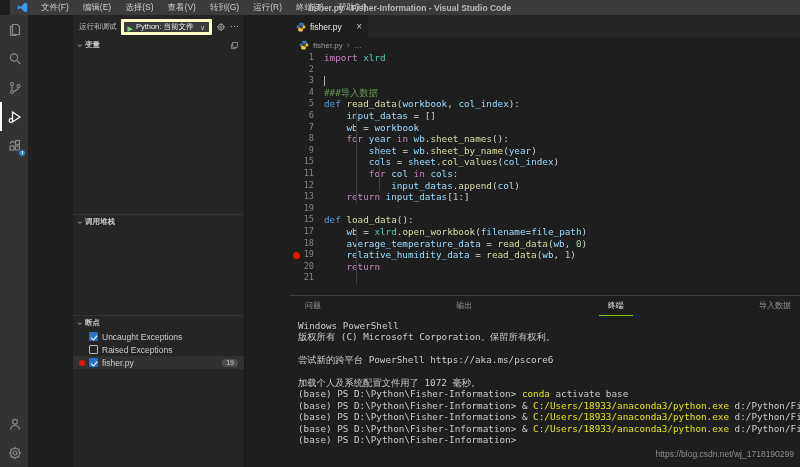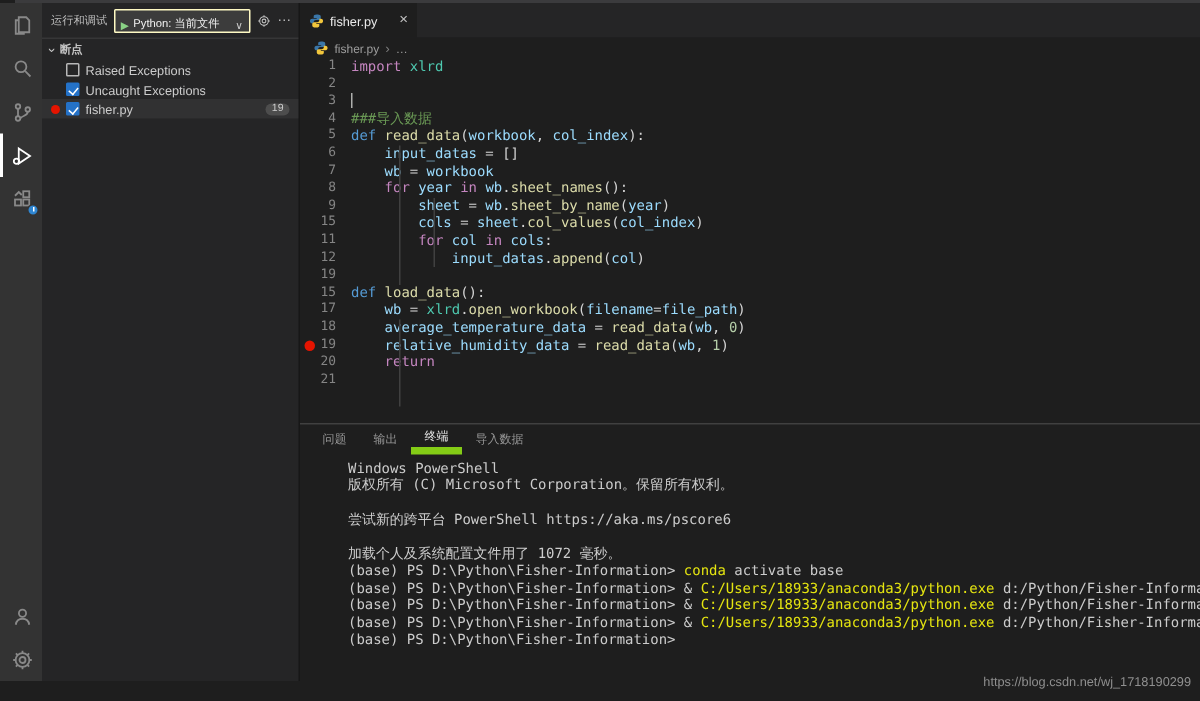--- a/index.html
+++ b/index.html
@@ -10,41 +10,41 @@
   
   .titlebar { position:absolute; top:0; left:10px; width:800px; height:15px;
     background:#3b3b3d; display:flex; align-items:center; color:#cccccc; font-size:8.5px; }
   .vslogo { width:11px; height:11px; margin:0 6px 0 7px; flex:none; }
   .menus { display:flex; }
   .menu-item { padding:0 7px; height:15px; line-height:15px; cursor:default; }
   .win-title { position:absolute; left:50%; transform:translateX(-50%); color:#b9b9b9;
     white-space:nowrap;font-weight:bold; }
 
   
-  .main { position:absolute; top:2px; left:0; width:800px; height:452px; display:flex; }
+  .main { position:absolute; top:15px; left:0; width:800px; height:452px; display:flex;gap:45px; }
 
   
   .activitybar { width:28px; background:#333333; display:flex; flex-direction:column;
     align-items:stretch; flex:none; }
   .ab-item { height:29px; display:flex; align-items:center; justify-content:center;
     position:relative; border-left:2px solid transparent; }
   .ab-item.active { border-left:2px solid #ffffff; }
   .ab-item svg { width:16px; height:16px; stroke:#898989; fill:none; stroke-width:1.2; }
   .ab-item.active svg { stroke:#ffffff; }
   .ab-spacer { flex:1; }
   .ab-badge { position:absolute; right:2px; bottom:3px; width:8px; height:8px;
     border-radius:50%; background:#2f86d2; border:1px solid #333333; }
   .ab-badge::after { content:""; position:absolute; left:2.5px; top:1px; width:1px; height:2.5px; background:#fff; }
 
   
   .sidebar { width:172px; background:#252526; flex:none; display:flex; flex-direction:column;
     color:#cccccc; border-right:1px solid #171717; }
   .sb-top { height:23px; display:flex; align-items:center; gap:4px; padding:0 5px 0 6px; flex:none; }
   .sb-title { font-size:7.5px; color:#bdbdbd; white-space:nowrap; }
-  .debug-dropdown { flex:1; min-width:0; height:16px; background:#3c3c3c; border:1px solid #fef9c3;
+  .debug-dropdown { flex:1; min-width:0; height:16px; background:#3c3c3c; border:3px solid #fef9c3;
     border-radius:1px; display:flex; align-items:flex-end; gap:3px; padding:0 4px; font-size:7.5px; color:#f0f0f0; }
   .play-glyph { color:#89d185; font-size:7px; line-height:1; }
   .dd-label { flex:1; min-width:0; overflow:hidden; white-space:nowrap; }
   .dd-chev { color:#cccccc; font-size:7px; }
   .sb-ico { color:#c5c5c5; font-size:9px; line-height:1; flex:none; }
   .gear-svg { width:10px; height:10px; stroke:#c5c5c5; fill:none; stroke-width:1.1; }
 
   .section { display:flex; flex-direction:column; border-top:1px solid rgba(204,204,204,0.10); }
   .sec-head { height:14px; display:flex; align-items:center; gap:4px; padding:0 5px;
     font-size:7.5px; font-weight:bold; color:#c5c5c5; flex:none; }
@@ -86,27 +86,27 @@
   .gut-bp { position:absolute; left:3px; top:2.5px; width:7px; height:7px; border-radius:50%; background:#e51400; }
   .lc { flex:1; min-width:0; white-space:pre; color:#d4d4d4; }
   .c-kw{color:#c586c0}.c-def{color:#569cd6}.c-fn{color:#dcdcaa}.c-var{color:#9cdcfe}
   .c-mod{color:#4ec9b0}.c-str{color:#ce9178}.c-num{color:#b5cea8}.c-com{color:#6a9955}.c-fg{color:#d4d4d4}
   .cursor { display:inline-block; width:1px; height:10px; background:#aeafad; vertical-align:-1.5px; }
   .guide { position:absolute; width:1px; background:#404040; }
 
   
   .panel { height:172px; flex:none; border-top:1px solid rgba(128,128,128,0.35);
     background:#1e1e1e; display:flex; flex-direction:column; }
-  .panel-tabs { height:20px; display:flex; align-items:stretch; padding-left:6px; flex:none; }
+  .panel-tabs { height:20px; display:flex; align-items:stretch; padding-left:6px; flex:none;justify-content:space-between; }
   .panel-tab { padding:0 9px; display:flex; align-items:center; font-size:8px; color:#969696;
     border-bottom:1px solid transparent; }
-  .panel-tab.active { color:#e7e7e7; border-bottom:5px solid #84cc16; }
+  .panel-tab.active { color:#e7e7e7; border-bottom:1px solid #84cc16; }
   .terminal { flex:1; padding:4px 0 0 8px; overflow:hidden;
     font-family:"DejaVu Sans Mono", "DejaVu Sans", monospace; font-size:9.3px; line-height:11.4px; color:#cccccc; }
-  .t-line { height:11.4px; white-space:pre;margin-left:24px; }
+  .t-line { height:11.4px; white-space:pre; }
   .t-fg{color:#cccccc} .t-cmd{color:#e5e510}
 
   .watermark { position:absolute; right:6px; bottom:8px; font-size:8.5px; color:#8f8f8f; }
 </style>
 </head>
 <body>
 
 <div class="screen">
 
   <div class="titlebar">
@@ -189,36 +189,54 @@
           <span class="dd-chev">∨</span>
         </div>
         <svg class="gear-svg" viewBox="0 0 16 16">
             <circle cx="8" cy="8" r="2"></circle>
             <circle cx="8" cy="8" r="4.6"></circle>
             <path d="M8 1.8v2M8 12.2v2M1.8 8h2M12.2 8h2"></path>
           </svg>
         <span class="sb-ico">···</span>
       </div>
 
-
-
+      <div class="section" style="border-top:none;">
+        <div class="sec-head">
+          <span class="chev">›</span>
+          <span>变量</span>
+          <svg class="collapse-ico" viewBox="0 0 16 16">
+              <rect x="5" y="2.5" width="8.5" height="8.5"></rect>
+              <path d="M5 5.5H2.5V13.5H10.5V11"></path>
+            </svg>
+        </div>
+        <div class="sec-body body-vars"></div>
+      </div>
+
+
+      <div class="section">
+        <div class="sec-head">
+          <span class="chev">›</span>
+          <span>调用堆栈</span>
+        </div>
+        <div class="sec-body body-stack"></div>
+      </div>
 
       <div class="section sec-bp">
         <div class="sec-head">
           <span class="chev">›</span>
           <span>断点</span>
         </div>
         <div id="bp-list">
             <div class="bp-row">
+              <span class="cbx checked"></span>
+              <span class="bp-label">Uncaught Exceptions</span>
+            </div>
+            <div class="bp-row">
               <span class="cbx"></span>
               <span class="bp-label">Raised Exceptions</span>
-            </div>
-            <div class="bp-row">
-              <span class="cbx checked"></span>
-              <span class="bp-label">Uncaught Exceptions</span>
             </div>
             <div class="bp-row selected">
               <span class="bp-dot-side"></span>
               <span class="cbx checked"></span>
               <span class="bp-label">fisher.py</span>
               <span class="bp-badge">19</span>
             </div>
           </div>
       </div>
     </div>
@@ -254,20 +272,21 @@
           <div class="code-line"><div class="gutter">3</div><div class="lc"><span class="cursor"></span></div></div>
           <div class="code-line"><div class="gutter">4</div><div class="lc"><span class="c-com">###导入数据</span></div></div>
           <div class="code-line"><div class="gutter">5</div><div class="lc"><span class="c-def">def</span><span class="c-fg"> </span><span class="c-fn">read_data</span><span class="c-fg">(</span><span class="c-var">workbook</span><span class="c-fg">, </span><span class="c-var">col_index</span><span class="c-fg">):</span></div></div>
           <div class="code-line"><div class="gutter">6</div><div class="lc"><span class="c-fg">    </span><span class="c-var">input_datas</span><span class="c-fg"> = []</span></div></div>
           <div class="code-line"><div class="gutter">7</div><div class="lc"><span class="c-fg">    </span><span class="c-var">wb</span><span class="c-fg"> = </span><span class="c-var">workbook</span></div></div>
           <div class="code-line"><div class="gutter">8</div><div class="lc"><span class="c-fg">    </span><span class="c-kw">for</span><span class="c-fg"> </span><span class="c-var">year</span><span class="c-fg"> </span><span class="c-kw">in</span><span class="c-fg"> </span><span class="c-var">wb</span><span class="c-fg">.</span><span class="c-fn">sheet_names</span><span class="c-fg">():</span></div></div>
           <div class="code-line"><div class="gutter">9</div><div class="lc"><span class="c-fg">        </span><span class="c-var">sheet</span><span class="c-fg"> = </span><span class="c-var">wb</span><span class="c-fg">.</span><span class="c-fn">sheet_by_name</span><span class="c-fg">(</span><span class="c-var">year</span><span class="c-fg">)</span></div></div>
           <div class="code-line"><div class="gutter">15</div><div class="lc"><span class="c-fg">        </span><span class="c-var">cols</span><span class="c-fg"> = </span><span class="c-var">sheet</span><span class="c-fg">.</span><span class="c-fn">col_values</span><span class="c-fg">(</span><span class="c-var">col_index</span><span class="c-fg">)</span></div></div>
           <div class="code-line"><div class="gutter">11</div><div class="lc"><span class="c-fg">        </span><span class="c-kw">for</span><span class="c-fg"> </span><span class="c-var">col</span><span class="c-fg"> </span><span class="c-kw">in</span><span class="c-fg"> </span><span class="c-var">cols</span><span class="c-fg">:</span></div></div>
           <div class="code-line"><div class="gutter">12</div><div class="lc"><span class="c-fg">            </span><span class="c-var">input_datas</span><span class="c-fg">.</span><span class="c-fn">append</span><span class="c-fg">(</span><span class="c-var">col</span><span class="c-fg">)</span></div></div>
+          <div class="code-line"><div class="gutter">13</div><div class="lc"><span class="c-fg">    </span><span class="c-kw">return</span><span class="c-fg"> </span><span class="c-var">input_datas</span><span class="c-fg">[</span><span class="c-num">1</span><span class="c-fg">:]</span></div></div>
           <div class="code-line"><div class="gutter">19</div><div class="lc"></div></div>
           <div class="code-line"><div class="gutter">15</div><div class="lc"><span class="c-def">def</span><span class="c-fg"> </span><span class="c-fn">load_data</span><span class="c-fg">():</span></div></div>
           <div class="code-line"><div class="gutter">17</div><div class="lc"><span class="c-fg">    </span><span class="c-var">wb</span><span class="c-fg"> = </span><span class="c-mod">xlrd</span><span class="c-fg">.</span><span class="c-fn">open_workbook</span><span class="c-fg">(</span><span class="c-var">filename</span><span class="c-fg">=</span><span class="c-var">file_path</span><span class="c-fg">)</span></div></div>
           <div class="code-line"><div class="gutter">18</div><div class="lc"><span class="c-fg">    </span><span class="c-var">average_temperature_data</span><span class="c-fg"> = </span><span class="c-fn">read_data</span><span class="c-fg">(</span><span class="c-var">wb</span><span class="c-fg">, </span><span class="c-num">0</span><span class="c-fg">)</span></div></div>
           <div class="code-line"><div class="gutter">19<span class="gut-bp"></span></div><div class="lc"><span class="c-fg">    </span><span class="c-var">relative_humidity_data</span><span class="c-fg"> = </span><span class="c-fn">read_data</span><span class="c-fg">(</span><span class="c-var">wb</span><span class="c-fg">, </span><span class="c-num">1</span><span class="c-fg">)</span></div></div>
           <div class="code-line"><div class="gutter">20</div><div class="lc"><span class="c-fg">    </span><span class="c-kw">return</span></div></div>
           <div class="code-line"><div class="gutter">21</div><div class="lc"></div></div>
         </div>
 
       <div class="panel">

